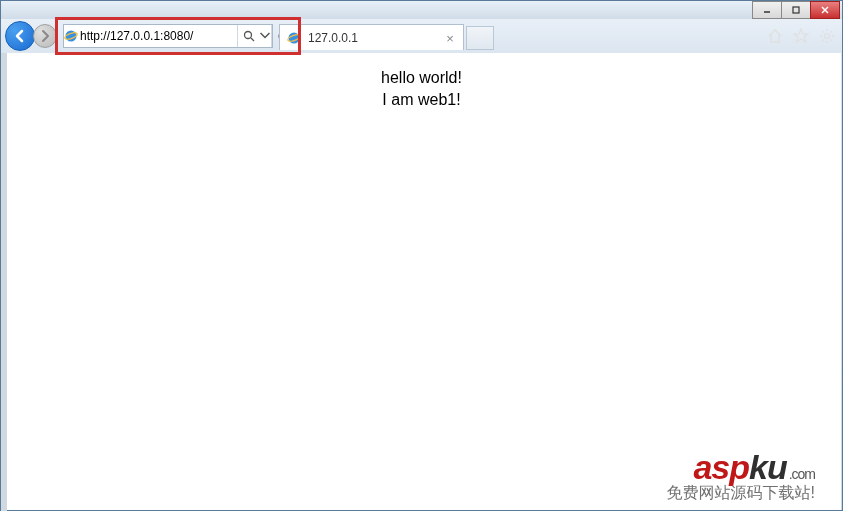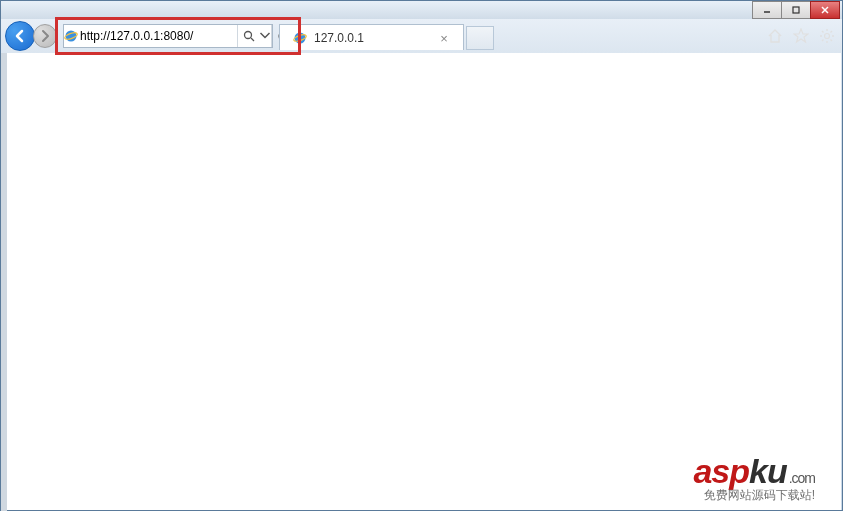--- a/index.html
+++ b/index.html
@@ -27,39 +27,39 @@
     .ie-swoosh { width: 14px; height: 14px; }
     .address-input { flex: 1; border: none; outline: none; font-size: 12px; padding: 0 2px; font-family: "Segoe UI", Tahoma, sans-serif; }
     .addr-btns { display: flex; align-items: center; }
     .addr-btn { width: 22px; height: 22px; border: none; background: transparent; display: flex; align-items: center; justify-content: center; border-left: 1px solid #d0d8e0; cursor: pointer; font-size: 11px; color: #555; }
     .addr-btn svg { width: 12px; height: 12px; }
     .addr-btn.dropdown { width: 12px; border-left: none; }
     
     .red-highlight { position: absolute; border: 3px solid #d03030; left: 54px; top: 16px; width: 246px; height: 38px; pointer-events: none; z-index: 100; }
     
     .tabs { display: flex; align-items: flex-end; height: 28px; margin-left: 2px; }
-    .tab { display: flex; align-items: center; background: #fff; border: 1px solid #b0c0d0; border-bottom: none; height: 26px; padding: 0 12px; min-width: 185px; font-size: 12px; gap: 6px; }
+    .tab { display: flex; align-items: center; background: #fff; border: 1px solid #b0c0d0; border-bottom: none; height: 26px; padding: 0 6px; min-width: 185px; font-size: 12px; gap: 6px; }
     .tab .fav-icon { width: 16px; }
     .tab-title { flex: 1; color: #333; }
     .tab-close { width: 14px; height: 14px; border: none; background: transparent; color: #888; cursor: pointer; font-size: 13px; }
     .new-tab { width: 28px; height: 24px; border: 1px solid #b8c8d8; background: linear-gradient(to bottom, #f0f4f8, #e0e8f0); margin-left: 2px; cursor: pointer; }
     
     .right-tools { position: absolute; right: 6px; top: 0; height: 34px; display: flex; align-items: center; gap: 8px; }
     .tool-btn { width: 18px; height: 18px; background: transparent; border: none; cursor: pointer; color: #f0f0f0; display: flex; align-items: center; justify-content: center; }
     .tool-btn svg { width: 16px; height: 16px; fill: #e8e8e8; stroke: #e8e8e8; }
     
     .content { background: #fff; height: calc(511px - 18px - 34px - 2px); width: calc(100% - 2px); margin: 0 1px; position: relative; }
     .page-text { text-align: center; padding-top: 14px; font-family: "Times New Roman", serif; font-size: 16px; color: #000; line-height: 1.35; }
     
     .watermark { position: absolute; bottom: 6px; right: 26px; text-align: right; font-family: Arial, sans-serif; }
     .wm-main { font-size: 34px; font-weight: bold; font-style: italic; letter-spacing: -1px; }
     .wm-asp { color: #c01818; }
     .wm-ku { color: #303030; }
     .wm-com { font-size: 14px; color: #555; font-style: normal; font-weight: normal; margin-left: 2px; }
-    .wm-sub { font-size: 12px; color: #707070; margin-top: -4px; }
+    .wm-sub { font-size: 16px; color: #707070; margin-top: -4px; }
     
     .left-blur { position: absolute; left: 0; top: 52px; width: 6px; height: 459px; background: #d0d8e0; }
   </style>
 </head>
 <body>
 
 <div class="window-frame">
 
   <div class="titlebar">
     <div class="caption-buttons">
@@ -157,20 +157,24 @@
             <circle cx="8" cy="8" r="2.5" fill="none" stroke="#e0e0e0" stroke-width="1.2"></circle>
             <path d="M8 1 V3 M8 13 V15 M1 8 H3 M13 8 H15 M3 3 L4.5 4.5 M11.5 11.5 L13 13 M13 3 L11.5 4.5 M4.5 11.5 L3 13" stroke="#e0e0e0" stroke-width="1.4"></path>
           </svg>
       </button>
     </div>
   </div>
 
   <div class="red-highlight"></div>
 
   <div class="content">
+    <div class="page-text">
+      <div>hello world!</div>
+      <div>I am web1!</div>
+    </div>
 
     <div class="watermark">
       <div class="wm-main">
         <span class="wm-asp">asp</span><span class="wm-ku">ku</span><span class="wm-com">.com</span>
       </div>
       <div class="wm-sub">免费网站源码下载站!</div>
     </div>
   </div>
 
   <div class="left-blur"></div>

